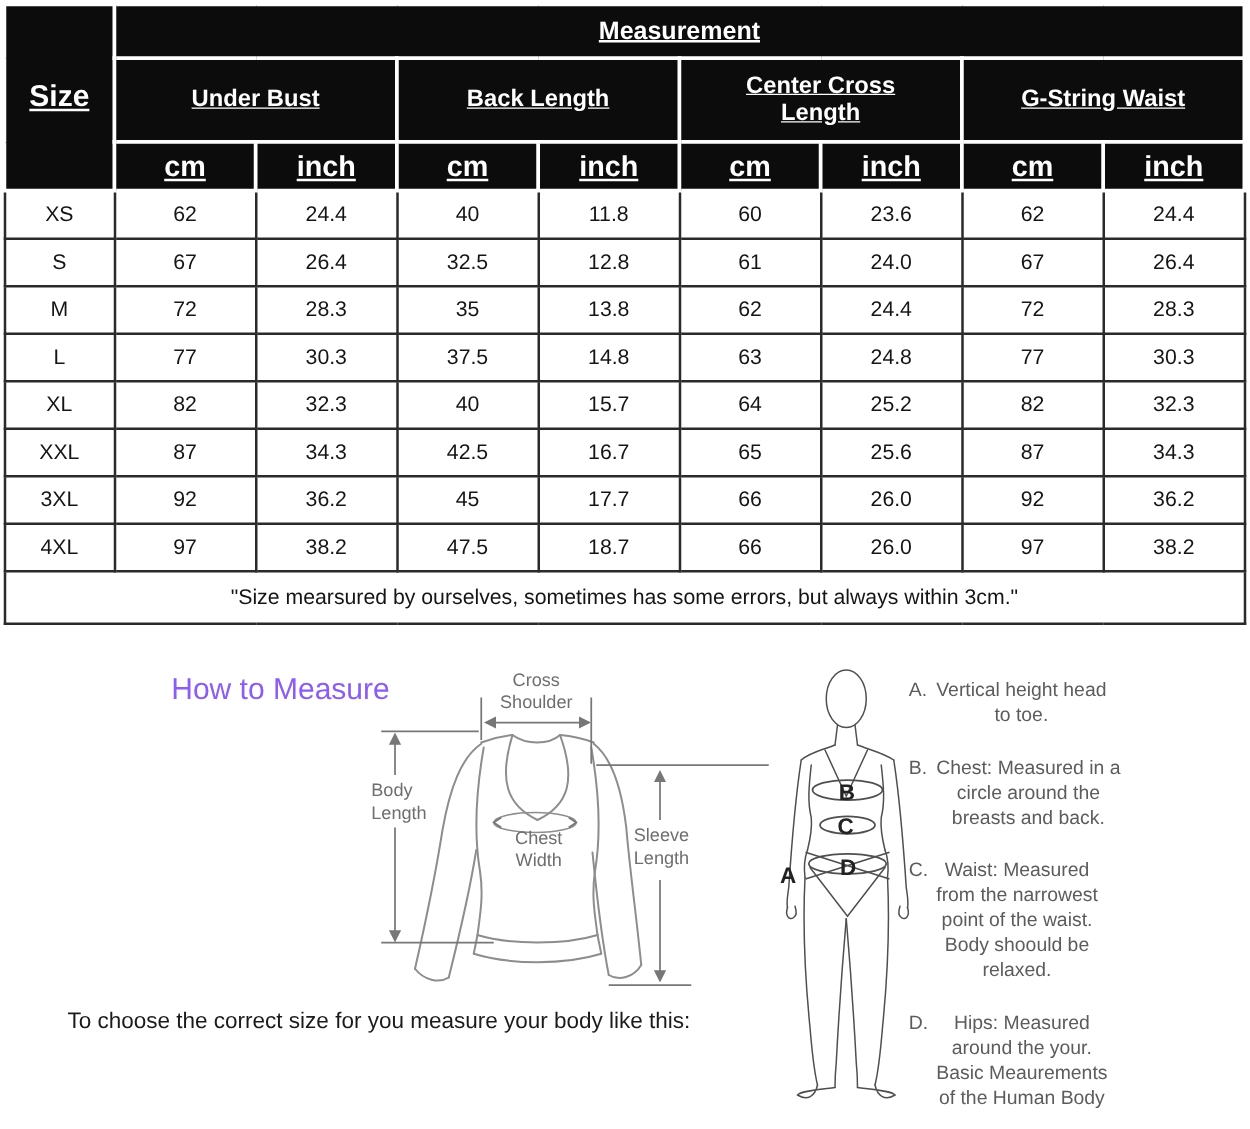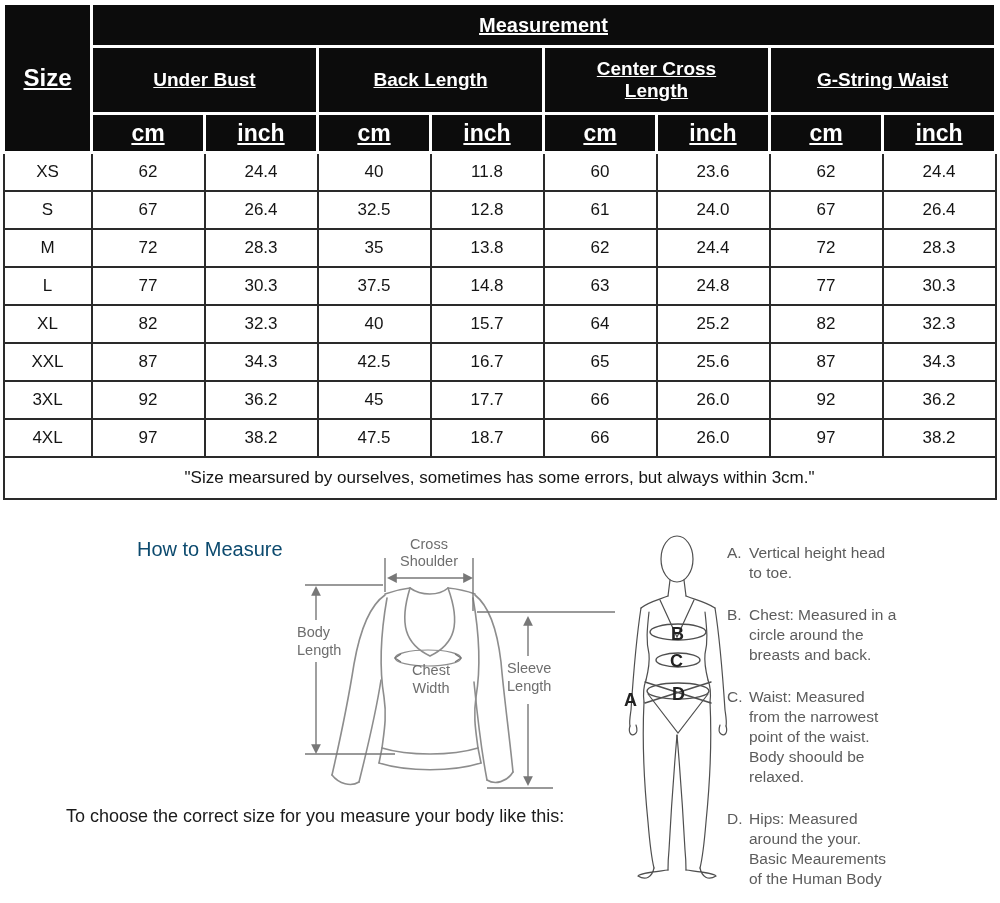--- a/index.html
+++ b/index.html
@@ -11,30 +11,30 @@
   #size-table th,#size-table td{padding:0;vertical-align:middle;text-align:center;}
   .hcell{background:#0c0c0c;color:#fff;font-weight:bold;border:3px solid #fff;text-decoration:underline;}
   .meas{font-size:20px;height:40px;}
   .size-head{font-size:24px;}
   .group{font-size:19px;height:64px;line-height:1.18;white-space:pre-line;}
   .unit{font-size:23px;height:36px;}
   .dcell{background:#fff;border:2px solid #2a2a2a;font-size:17px;height:36px;color:#151515;}
   .ncell{background:#fff;border:2px solid #2a2a2a;font-size:17px;height:40px;color:#151515;}
 
   
-  .h2m-heading{position:absolute;left:137px;top:538px;font-size:20px;font-weight:500;color:#0c4a6e;}
+  .h2m-heading{position:absolute;left:137px;top:538px;font-size:24px;font-weight:500;color:#8b5cf6;}
   #shirt-svg{position:absolute;left:283px;top:532px;}
   #figure-svg{position:absolute;left:616px;top:530px;}
   .dim-text{font-size:14.5px;fill:#6e6e6e;}
   .fig-label{font-size:18px;font-weight:600;fill:#222;}
   #instructions{position:absolute;left:727px;top:543px;width:230px;}
   .instr{display:flex;margin-bottom:22px;color:#5c5c5c;font-size:15.5px;line-height:20px;}
   .prefix{flex:0 0 22px;}
-  .itext{white-space:pre-line;}
-  .footer-line{position:absolute;left:66px;top:806px;font-size:18px;color:#1b1b1b;}
+  .itext{white-space:pre-line;text-align:center;}
+  .footer-line{position:absolute;left:54px;top:806px;font-size:18px;color:#1b1b1b;}
 </style>
 </head>
 <body>
 
 <div id="stage">
 
   <table id="size-table">
     <colgroup>
       <col style="width:88px">
       <col style="width:113px">

